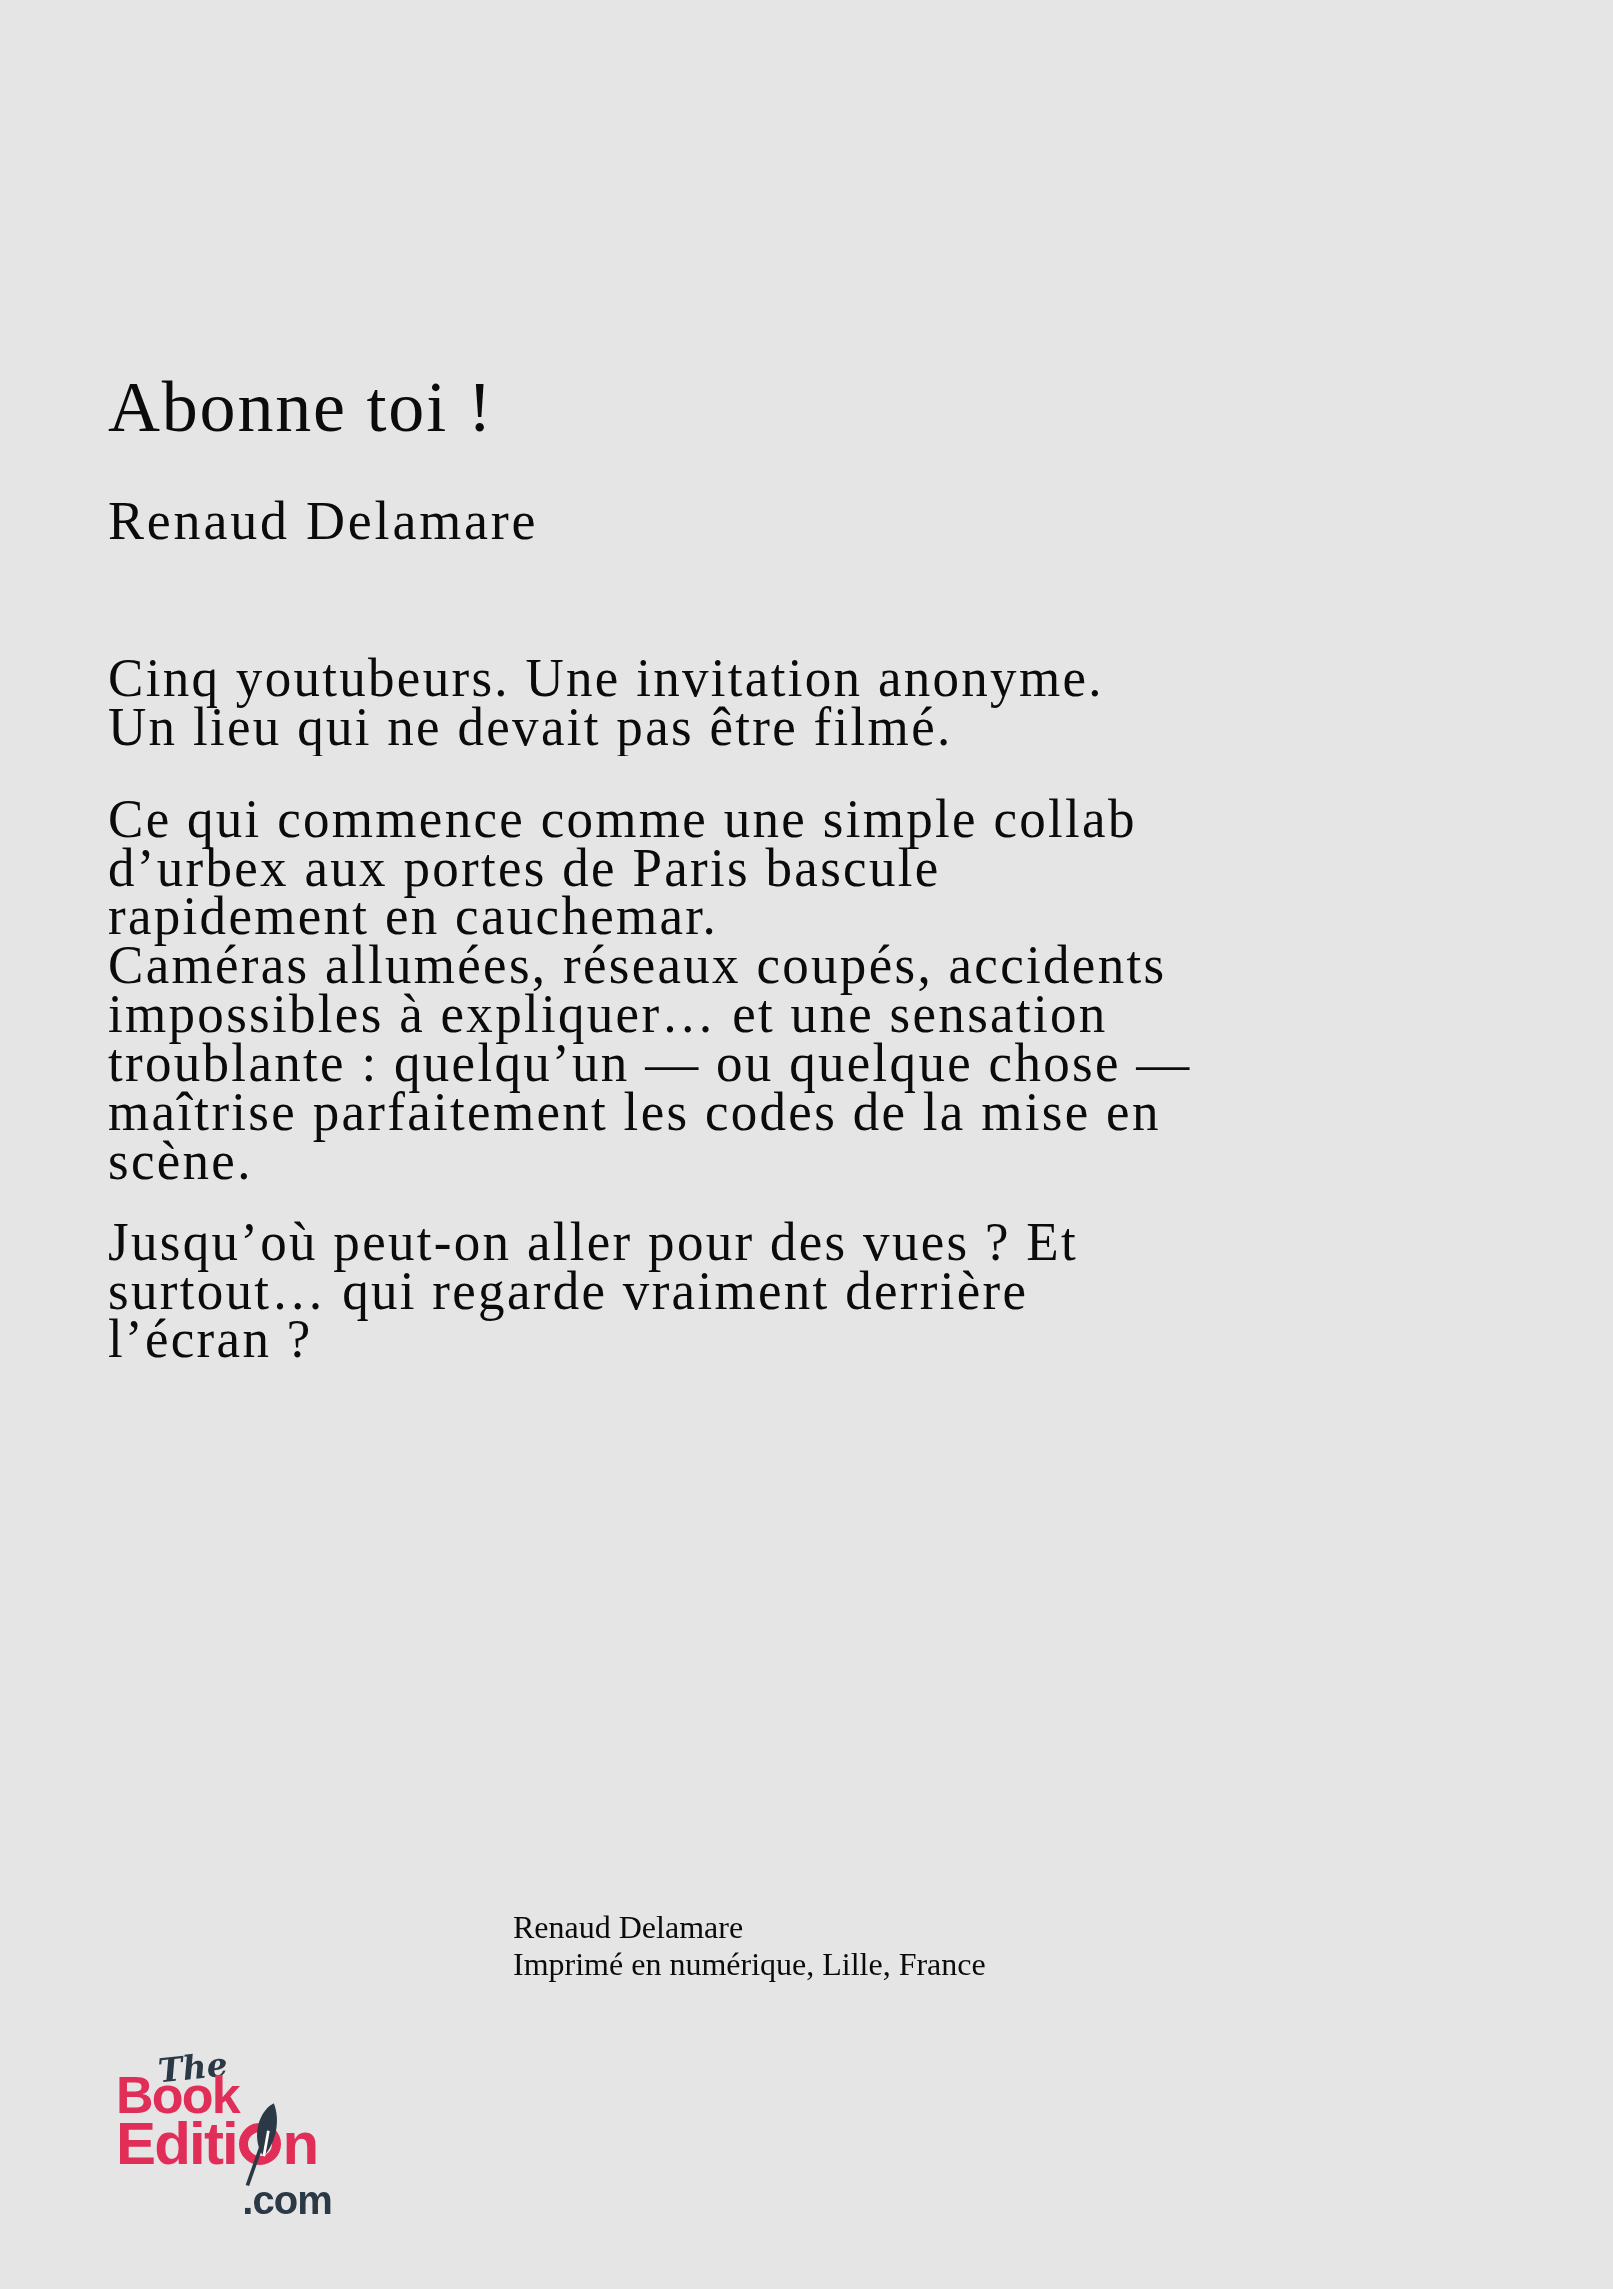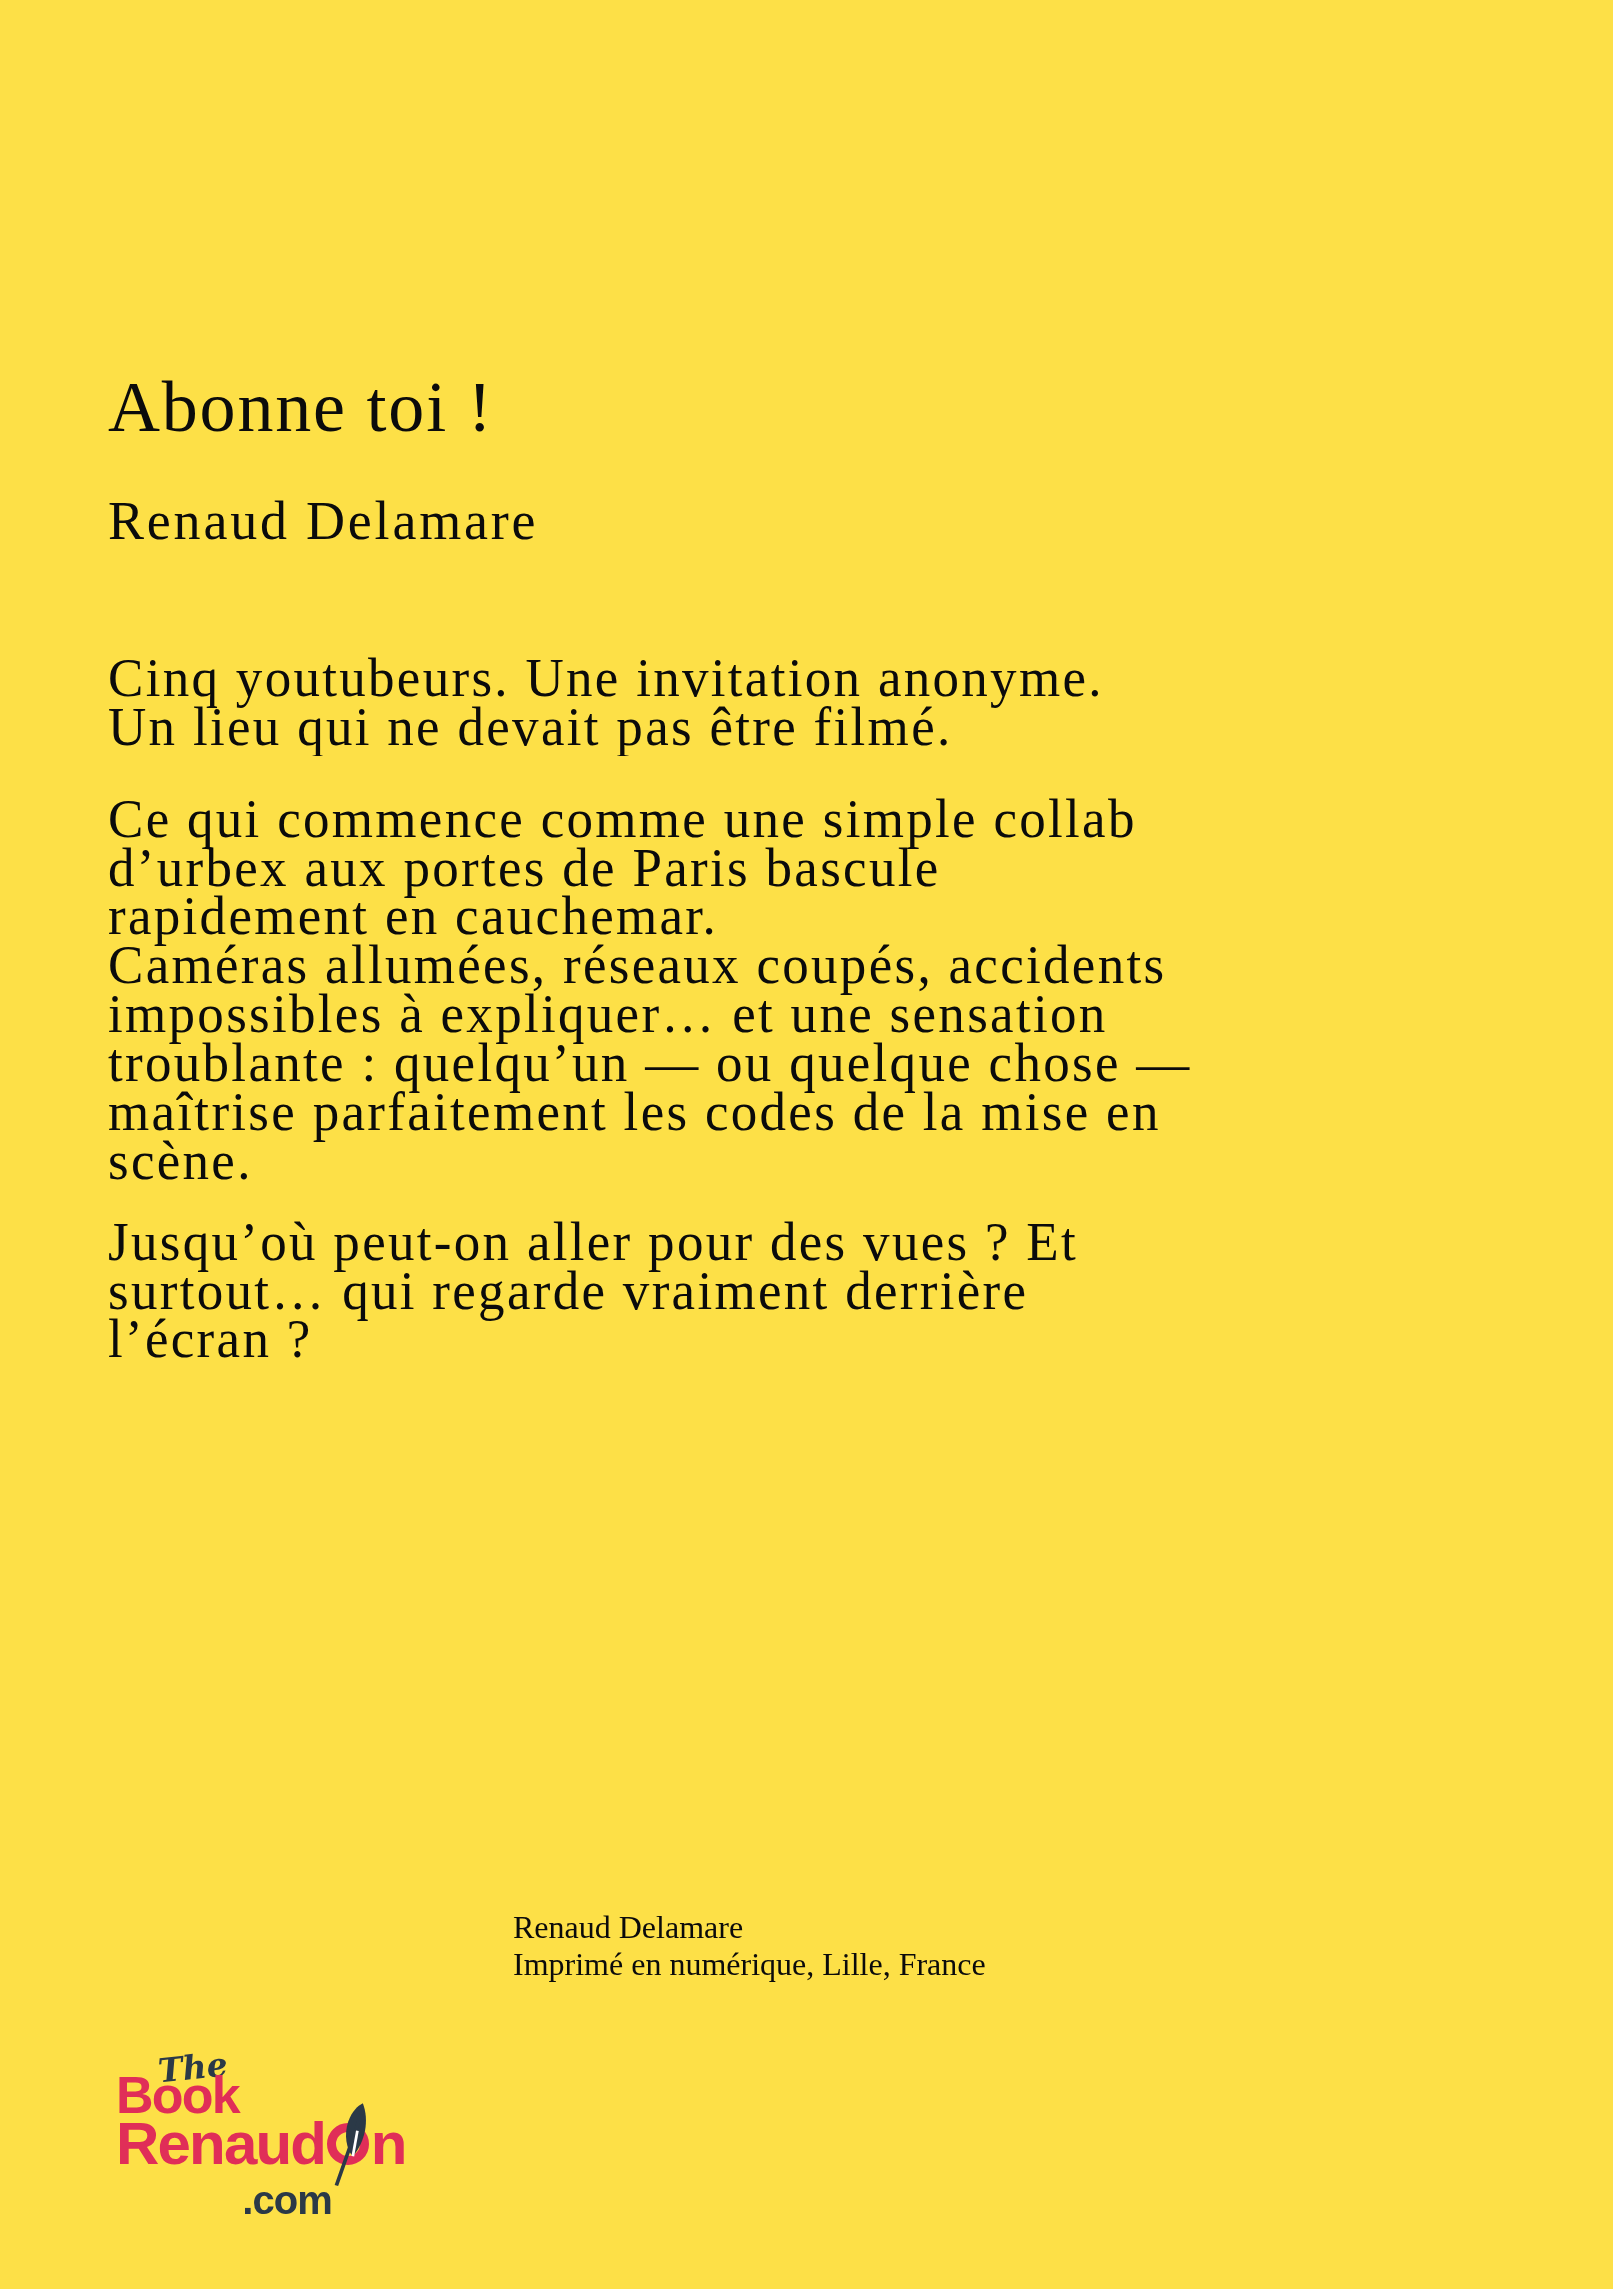--- a/index.html
+++ b/index.html
@@ -4,21 +4,21 @@
 <style>
   html, body {
     margin: 0;
     padding: 0;
     background: #ffffff;
   }
   .page {
     position: relative;
     width: 1613px;
     height: 2290px;
-    background: #fde047;
+    background: #e5e5e5;
     overflow: hidden;
     font-family: "Liberation Serif", serif;
     color: #0b0b0b;
   }
   .title {
     position: absolute;
     left: 108px;
     top: 371px;
     font-size: 72px;
     line-height: 1;
@@ -156,21 +156,21 @@
 
   <div class="colophon">
     <div>Renaud Delamare</div>
     <div>Imprimé en numérique, Lille, France</div>
   </div>
 
   <div class="logo">
     <span class="logo-the" style="color: rgb(43, 57, 71);">The</span>
     <div class="logo-book" style="color: rgb(224, 46, 88);">Book</div>
     <div class="logo-edition" style="color: rgb(224, 46, 88);">
-      <span>Renaud</span><span class="feather-o" style="border: 9.2px solid rgb(224, 46, 88);"><svg viewBox="0 0 46 96" xmlns="http://www.w3.org/2000/svg">
+      <span>Editi</span><span class="feather-o" style="border: 9.2px solid rgb(224, 46, 88);"><svg viewBox="0 0 46 96" xmlns="http://www.w3.org/2000/svg">
           <path class="quill-vane" d="M36 4 C 43 22, 39 46, 25 62 C 18 55, 15 38, 20 24 C 24 13, 30 7, 36 4 Z" style="fill: rgb(43, 57, 71);"></path>
           <path class="quill-shaft" d="M7 94 C 14 74, 22 52, 34 16" fill="none" stroke-width="4" style="stroke: rgb(43, 57, 71);"></path>
           <path class="quill-slit" d="M25 62 L 30 34" fill="none" stroke-width="3" style="stroke: rgb(255, 255, 255);"></path>
         </svg></span><span>n</span>
     </div>
     <div class="logo-com" style="color: rgb(43, 57, 71);">.com</div>
   </div>
 
 </div>
 

